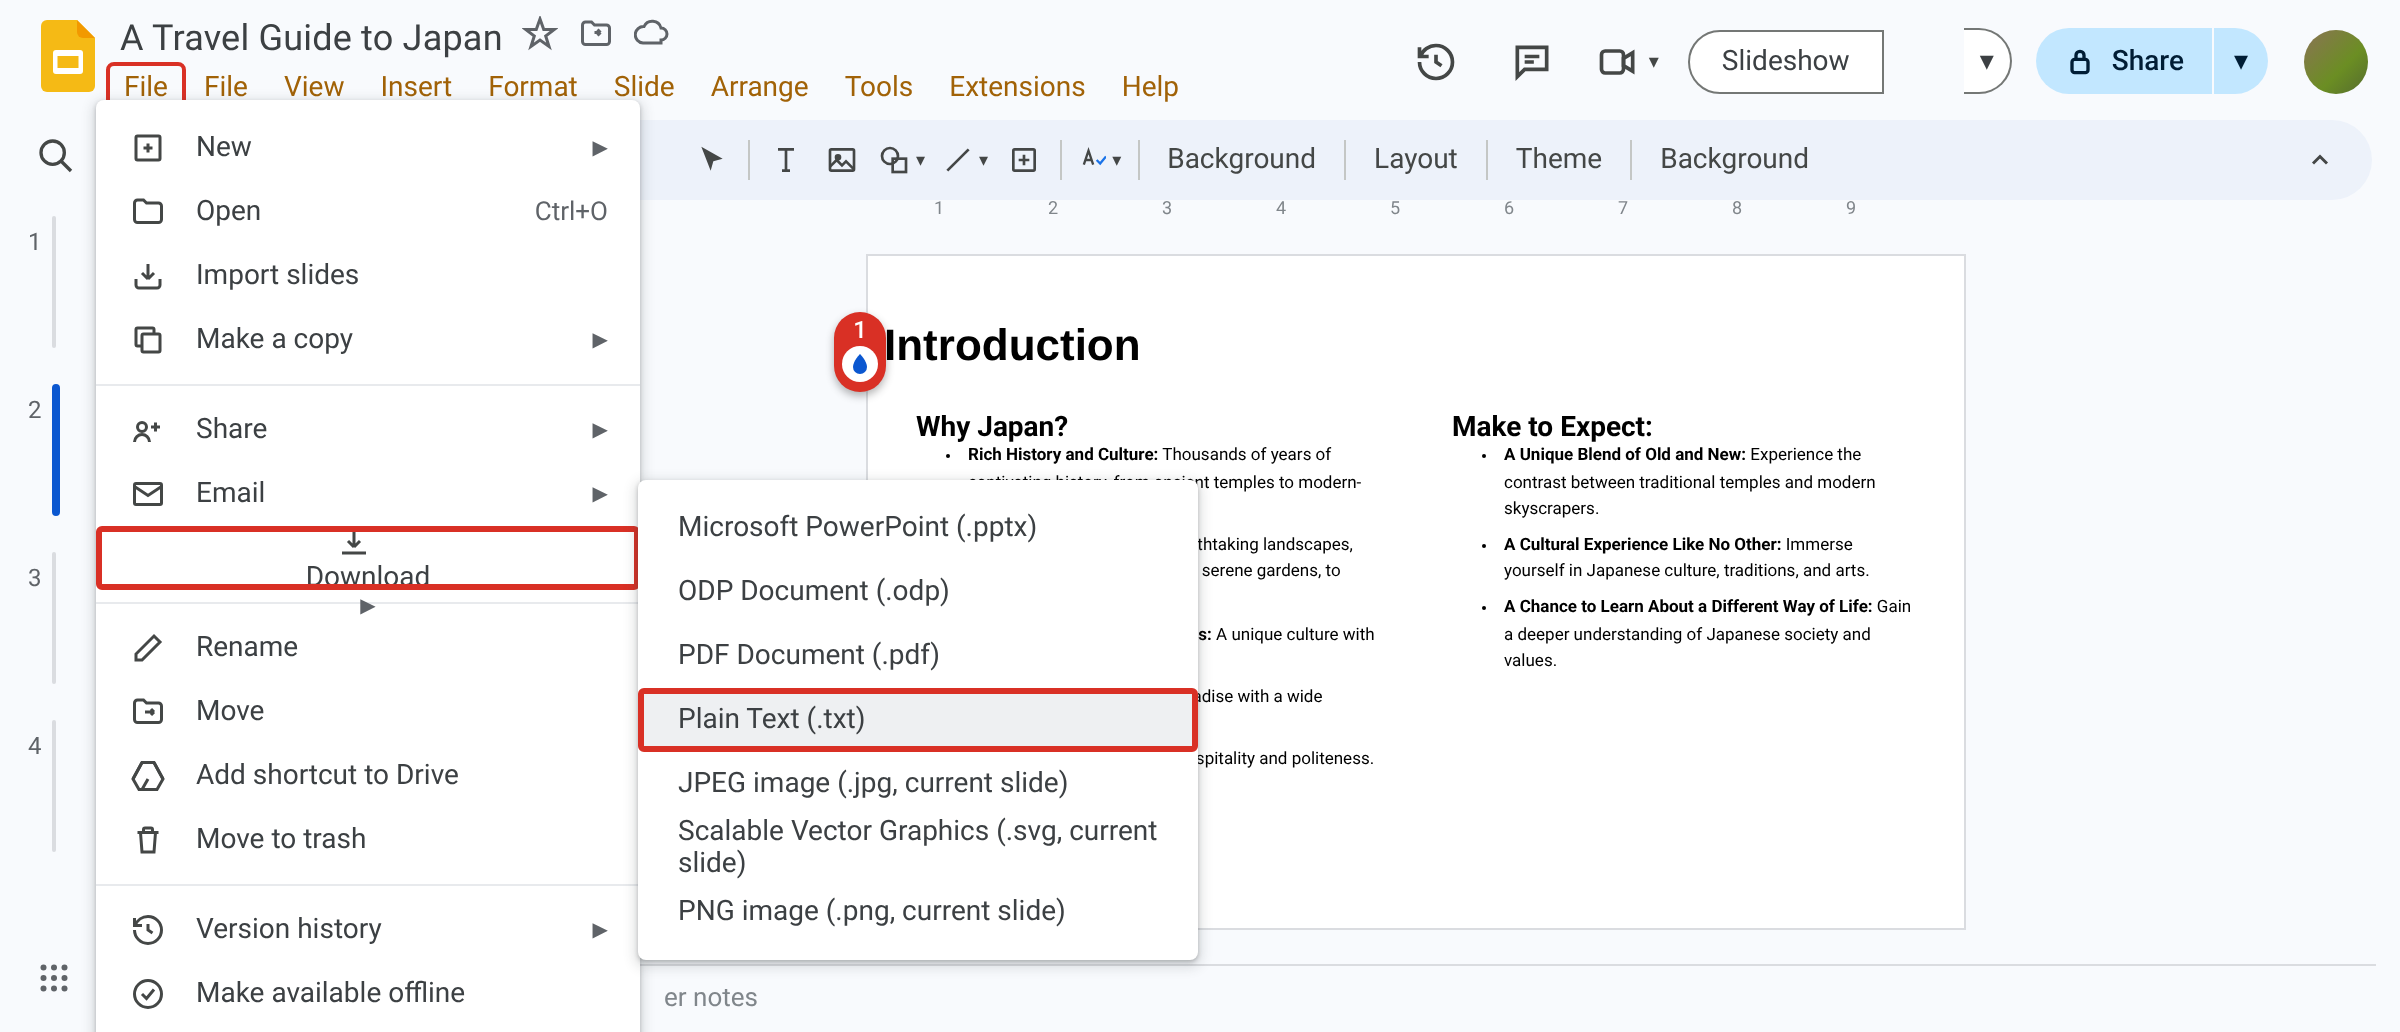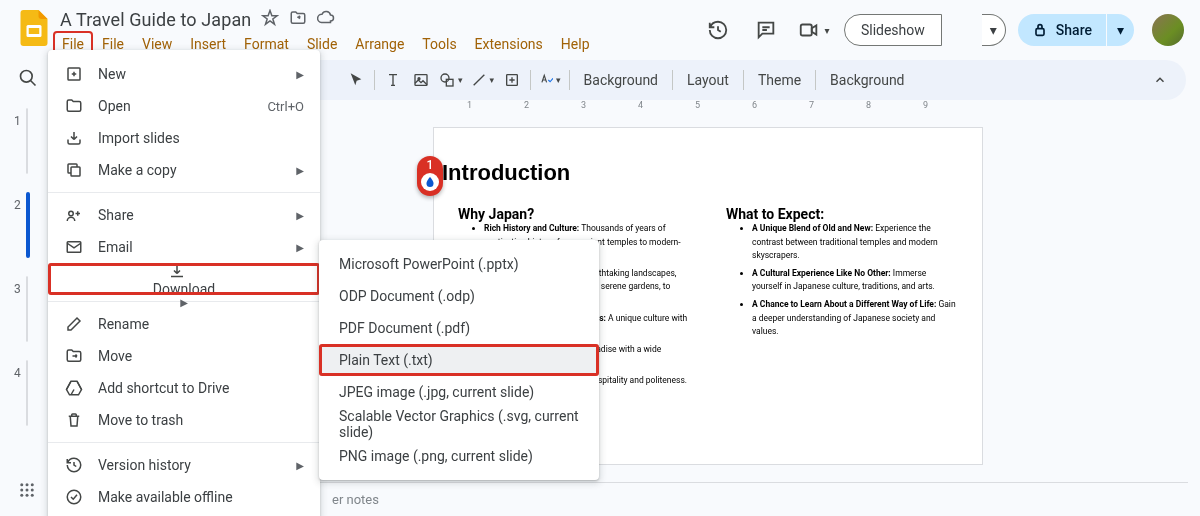--- a/index.html
+++ b/index.html
@@ -398,21 +398,21 @@
   <div class="annot">
     <span>1</span>
     <div class="circ">
         <svg width="12" height="12" viewBox="0 0 24 24" fill="#0b57d0">
           <path d="M12 2s7 7 7 13a7 7 0 01-14 0c0-6 7-13 7-13z"></path>
         </svg>
       </div>
   </div>
   <h1>Introduction</h1>
   <div class="col-head" style="left:24px;top:78px;">Why Japan?</div>
-  <div class="col-head" style="left:292px;top:78px;">What to Expect:</div>
+  <div class="col-head" style="left:292px;top:78px;">Make to Expect:</div>
   <ul class="bullets" style="left:36px;top:94px;width:218px;" id="left-bul">
       <li><b>Rich History and Culture:</b> Thousands of years of captivating history, from ancient temples to modern-day innovations.</li>
       <li><b>Stunning Natural Beauty:</b> Breathtaking landscapes, from snow-capped mountains, serene gardens, to vibrant cities.</li>
       <li><b>Unique Customs and Traditions:</b> A unique culture with intriguing traditional customs.</li>
       <li><b>Delicious Food:</b> A culinary paradise with a wide variety of dishes.</li>
       <li><b>Friendly People:</b> Known for hospitality and politeness.</li>
     </ul>
   <ul class="bullets" style="left:304px;top:94px;width:218px;" id="right-bul">
       <li><b>A Unique Blend of Old and New:</b> Experience the contrast between traditional temples and modern skyscrapers.</li>
       <li><b>A Cultural Experience Like No Other:</b> Immerse yourself in Japanese culture, traditions, and arts.</li>

